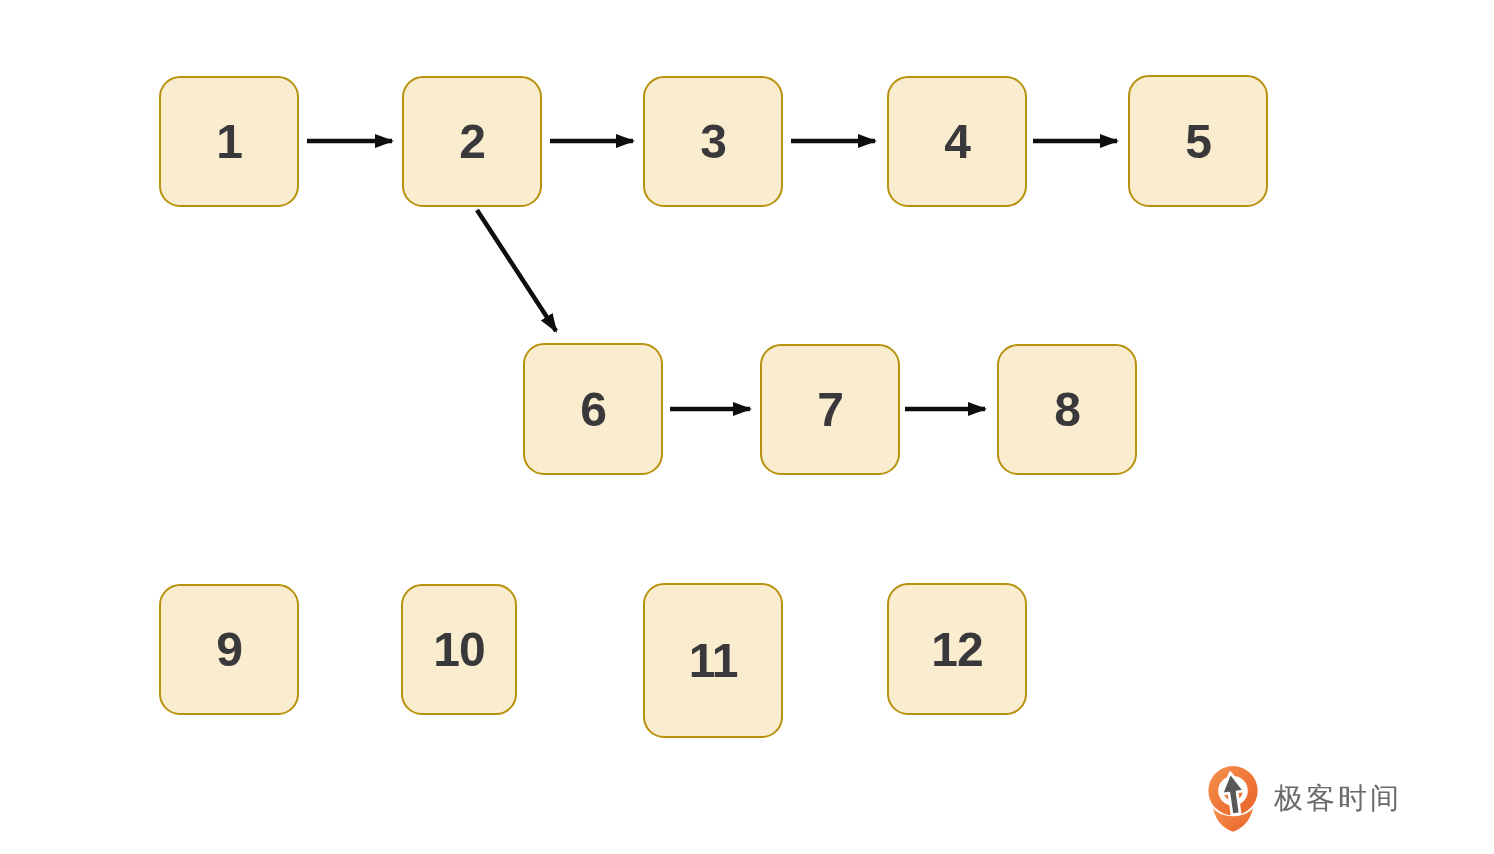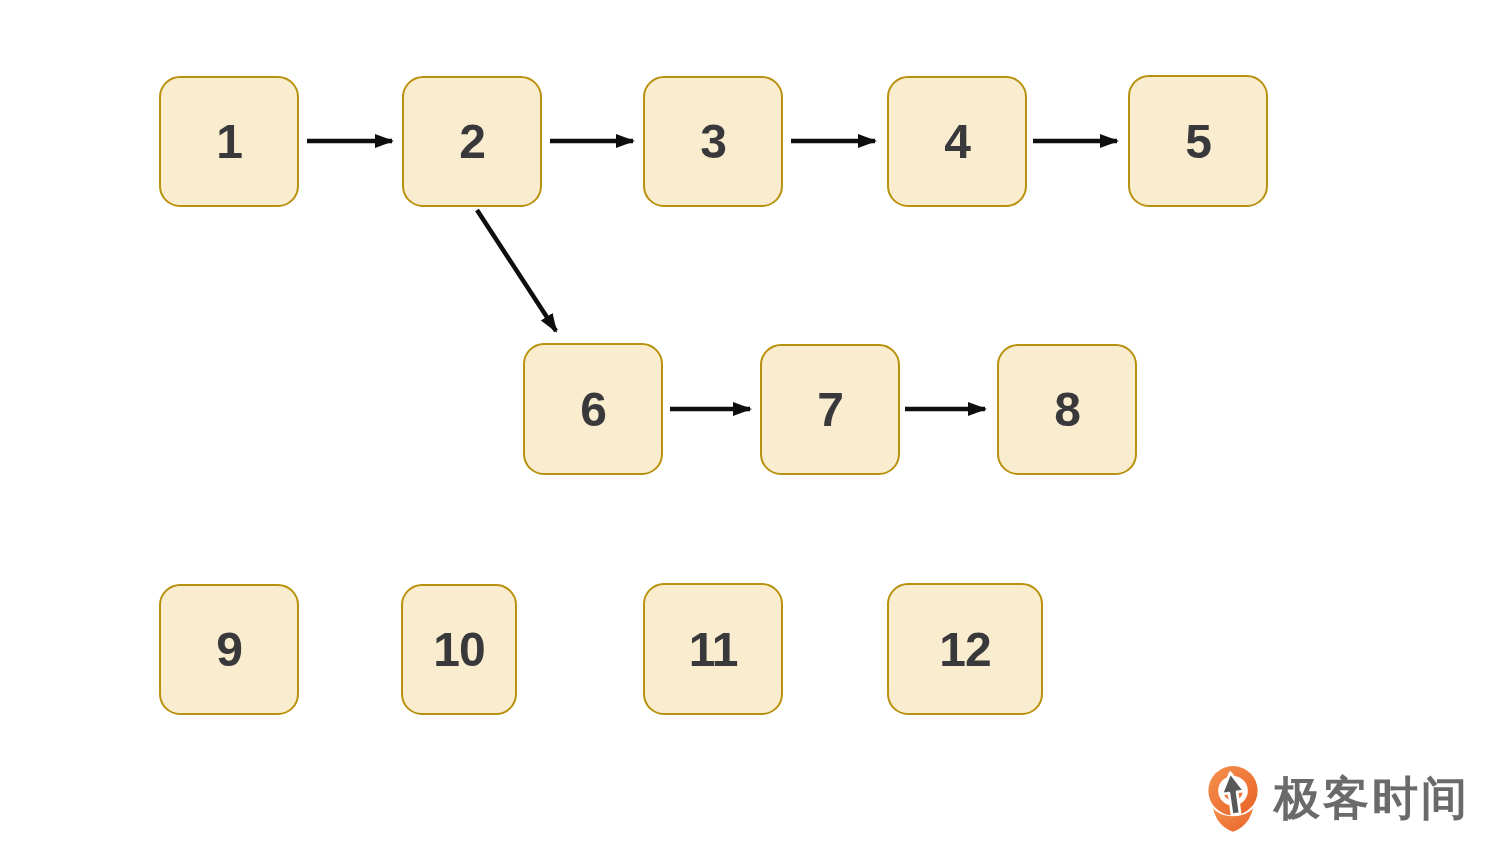--- a/index.html
+++ b/index.html
@@ -44,22 +44,22 @@
     display: flex;
     align-items: center;
     gap: 10px;
   }
   .logo-icon {
     width: 62px;
     height: 72px;
     display: block;
   }
   .logo-text {
-    font-size: 46px;
-    font-weight: 700;
+    font-size: 29px;
+    font-weight: 400;
     color: #6A6A6A;
     letter-spacing: 3px;
     line-height: 1;
     white-space: nowrap;
   }
 </style>
 </head>
 <body>
 
 <div class="canvas">
@@ -85,22 +85,22 @@
       <div class="node" style="left: 159px; top: 76px; width: 140px; height: 131px; background: rgb(250, 236, 206); border-color: rgb(184, 146, 14); color: rgb(57, 57, 59);">1</div>
       <div class="node" style="left: 402px; top: 76px; width: 140px; height: 131px; background: rgb(250, 236, 206); border-color: rgb(184, 146, 14); color: rgb(57, 57, 59);">2</div>
       <div class="node" style="left: 643px; top: 76px; width: 140px; height: 131px; background: rgb(250, 236, 206); border-color: rgb(184, 146, 14); color: rgb(57, 57, 59);">3</div>
       <div class="node" style="left: 887px; top: 76px; width: 140px; height: 131px; background: rgb(250, 236, 206); border-color: rgb(184, 146, 14); color: rgb(57, 57, 59);">4</div>
       <div class="node" style="left: 1128px; top: 75px; width: 140px; height: 132px; background: rgb(250, 236, 206); border-color: rgb(184, 146, 14); color: rgb(57, 57, 59);">5</div>
       <div class="node" style="left: 523px; top: 343px; width: 140px; height: 132px; background: rgb(250, 236, 206); border-color: rgb(184, 146, 14); color: rgb(57, 57, 59);">6</div>
       <div class="node" style="left: 760px; top: 344px; width: 140px; height: 131px; background: rgb(250, 236, 206); border-color: rgb(184, 146, 14); color: rgb(57, 57, 59);">7</div>
       <div class="node" style="left: 997px; top: 344px; width: 140px; height: 131px; background: rgb(250, 236, 206); border-color: rgb(184, 146, 14); color: rgb(57, 57, 59);">8</div>
       <div class="node" style="left: 159px; top: 584px; width: 140px; height: 131px; background: rgb(250, 236, 206); border-color: rgb(184, 146, 14); color: rgb(57, 57, 59);">9</div>
       <div class="node" style="left: 401px; top: 584px; width: 116px; height: 131px; background: rgb(250, 236, 206); border-color: rgb(184, 146, 14); color: rgb(57, 57, 59);">10</div>
-      <div class="node" style="left: 643px; top: 583px; width: 140px; height: 132px; background: rgb(250, 236, 206); border-color: rgb(184, 146, 14); color: rgb(57, 57, 59);">11</div>
-      <div class="node" style="left: 887px; top: 583px; width: 156px; height: 132px; background: rgb(250, 236, 206); border-color: rgb(184, 146, 14); color: rgb(57, 57, 59);">12</div>
+      <div class="node" style="left: 643px; top: 583px; width: 140px; height: 155px; background: rgb(250, 236, 206); border-color: rgb(184, 146, 14); color: rgb(57, 57, 59);">11</div>
+      <div class="node" style="left: 887px; top: 583px; width: 140px; height: 132px; background: rgb(250, 236, 206); border-color: rgb(184, 146, 14); color: rgb(57, 57, 59);">12</div>
     </div>
 
   <div class="logo">
     <svg class="logo-icon" viewBox="0 0 68 78" xmlns="http://www.w3.org/2000/svg">
       <defs>
         <linearGradient id="gt-grad" x1="0" y1="0" x2="1" y2="1">
           <stop id="gt-grad-start" offset="0" stop-color="#F5914E"></stop>
           <stop id="gt-grad-end" offset="1" stop-color="#E96227"></stop>
         </linearGradient>
       </defs>

